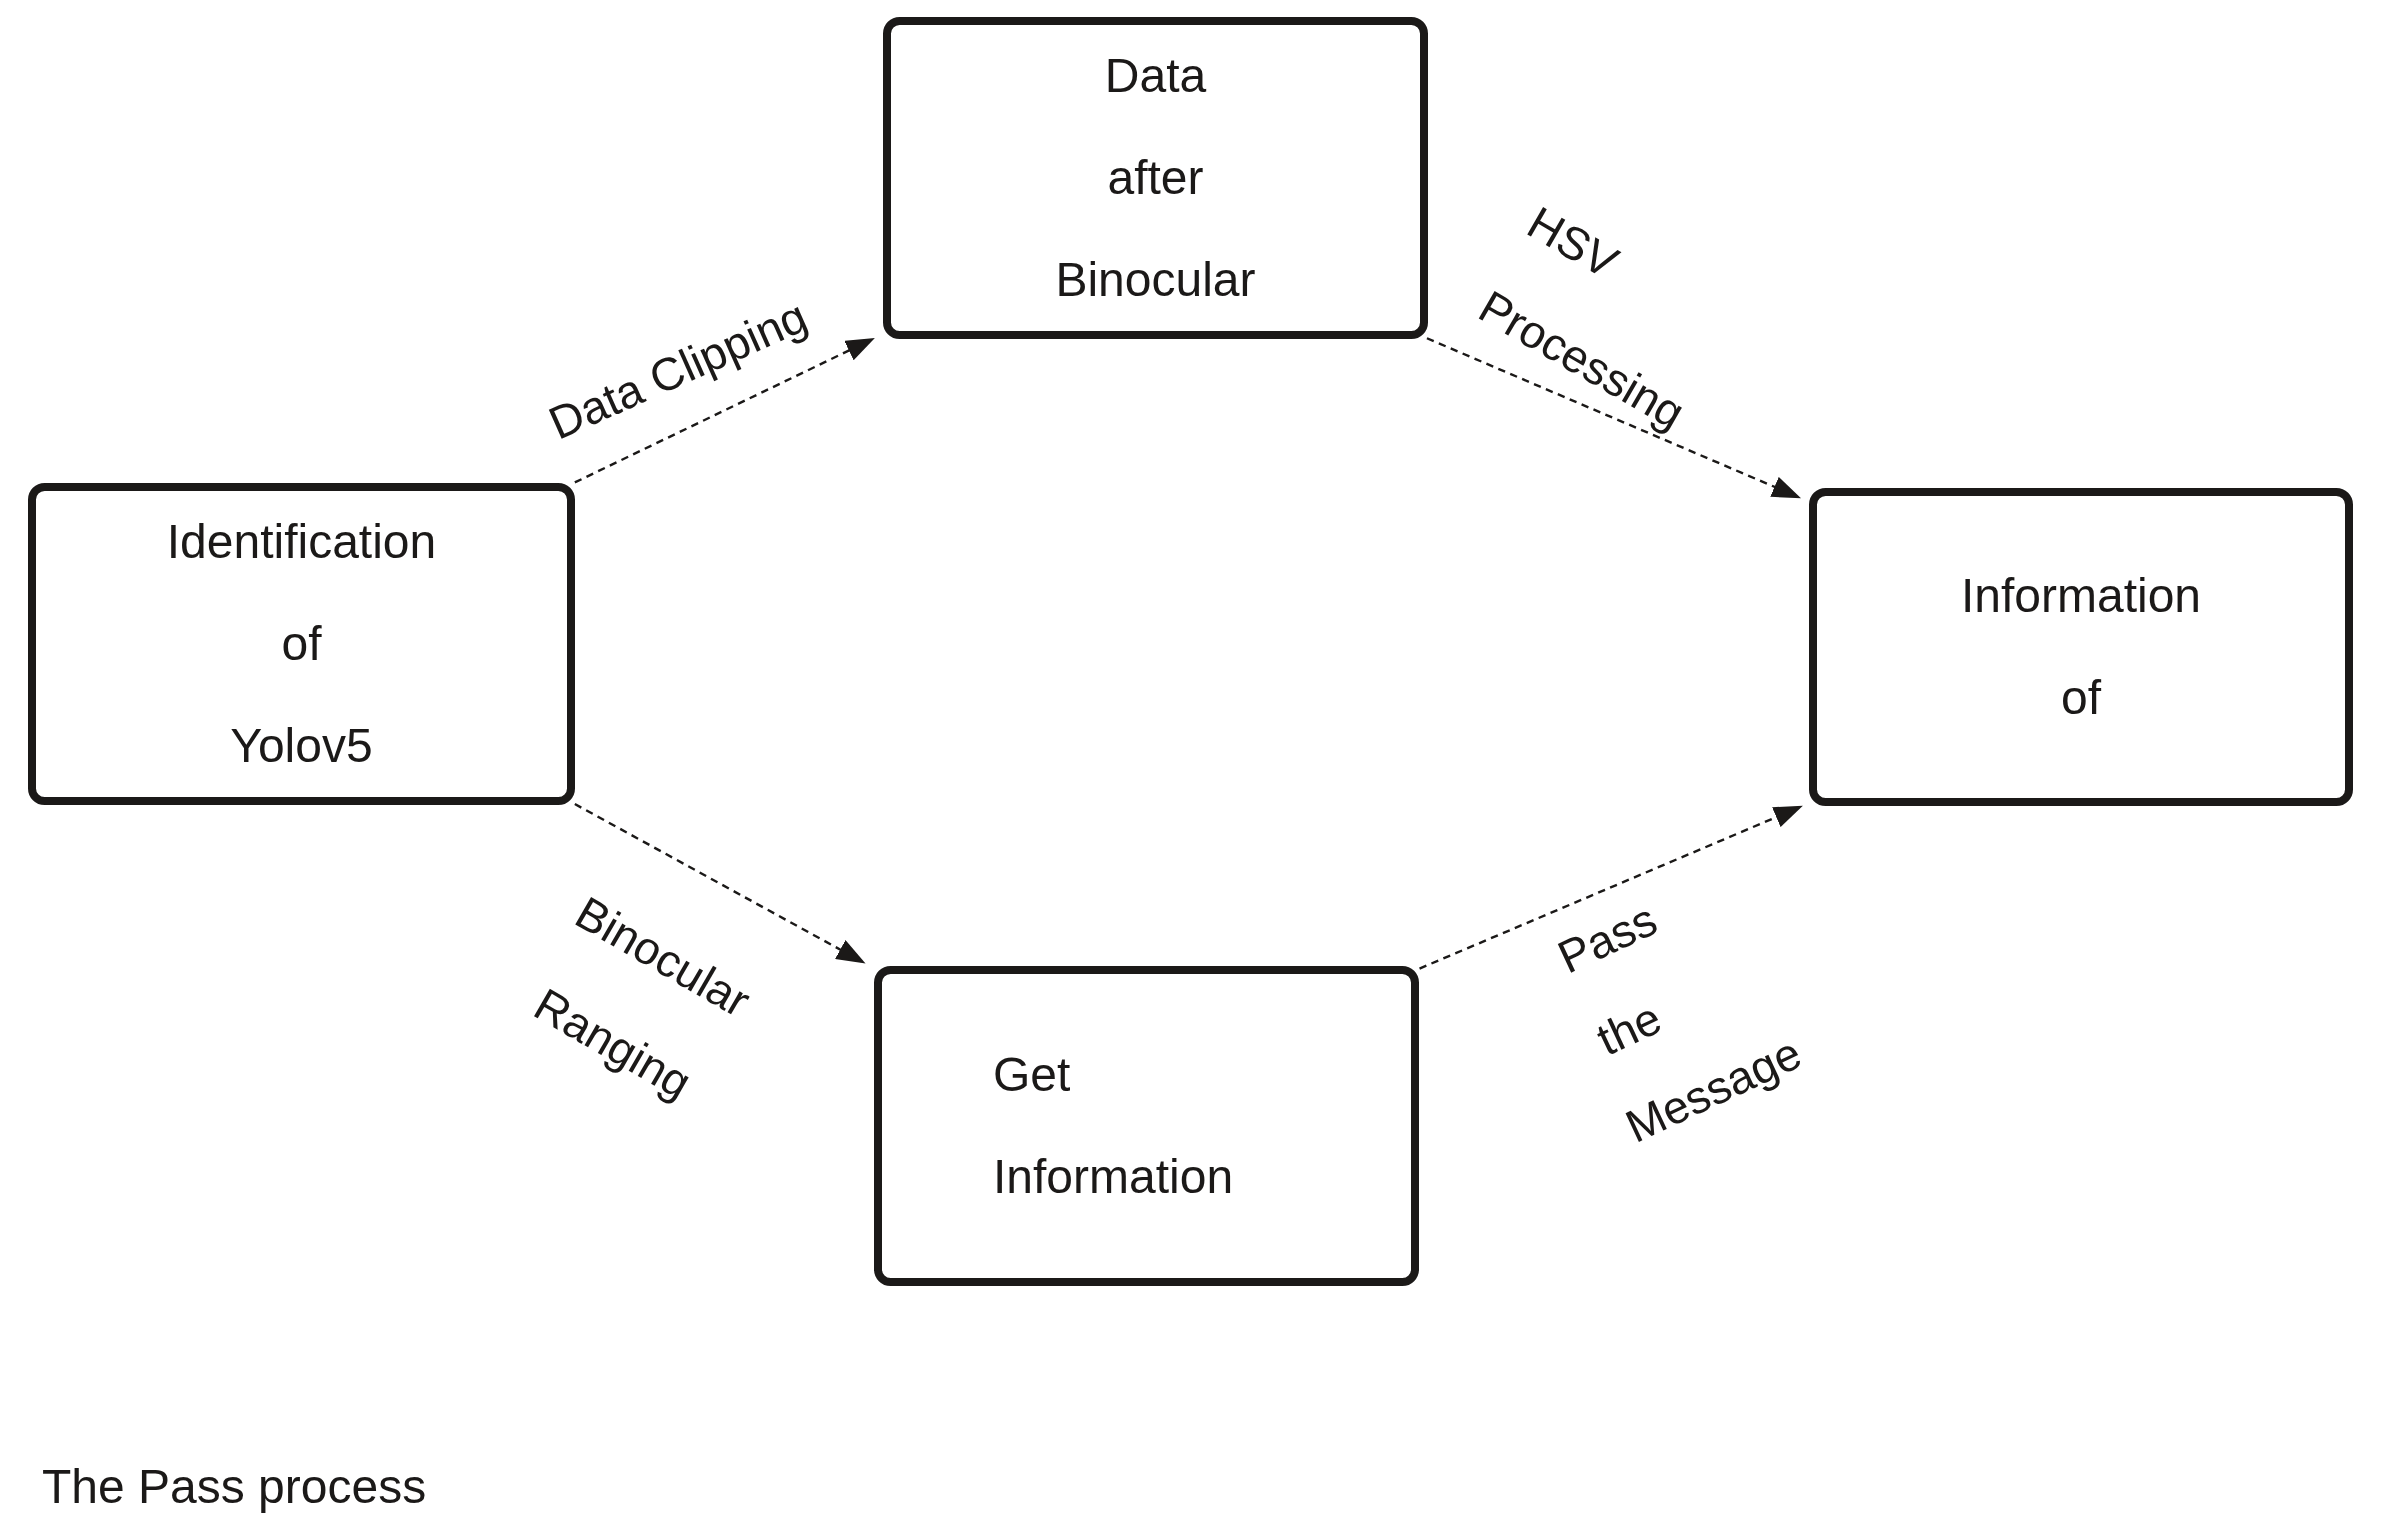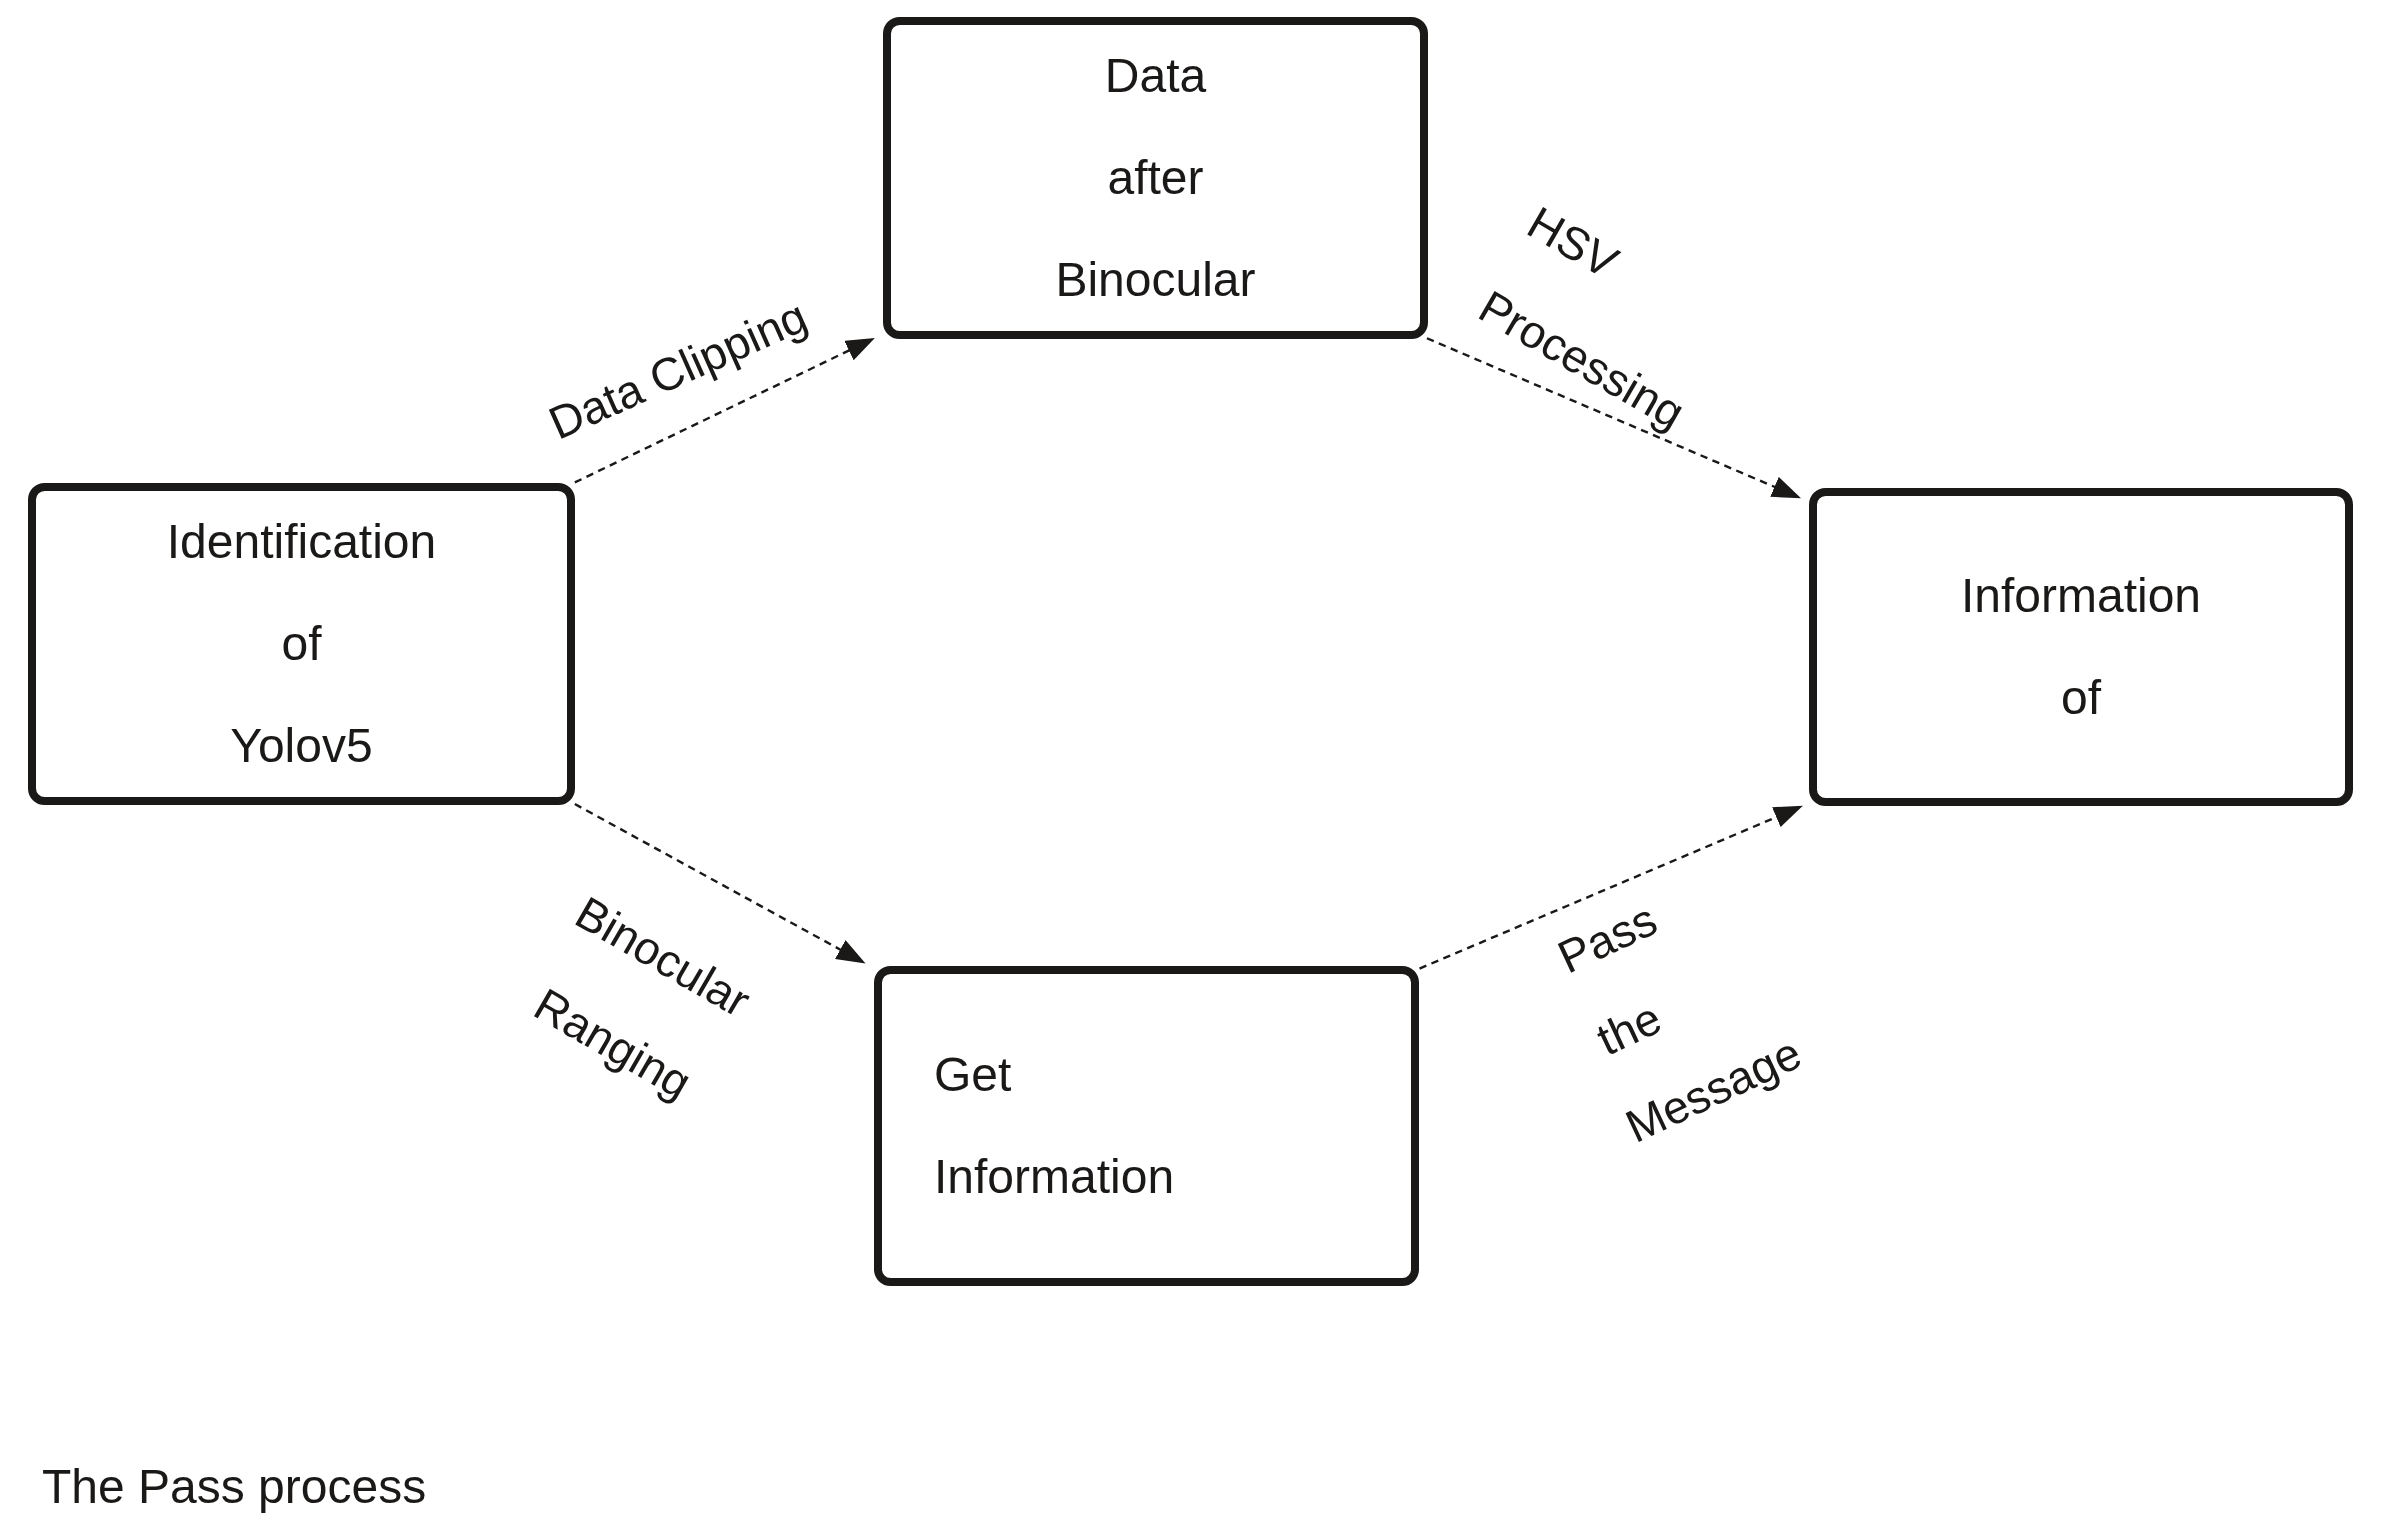--- a/index.html
+++ b/index.html
@@ -21,21 +21,21 @@
     position:absolute;
     box-sizing:border-box;
     border:8.3px solid var(--ink);
     border-radius:16.6px;
     background:var(--bg);
     display:flex;flex-direction:column;justify-content:center;
     font-size:48px;line-height:102px;
     letter-spacing:0px;
   }
   .node.centered{align-items:center;text-align:center;}
-  .node.left-aligned{align-items:flex-start;text-align:left;padding-left:52px;}
+  .node.left-aligned{align-items:flex-start;text-align:left;padding-left:111px;}
   .node-top{left:883px;top:16.6px;width:545px;height:322px;}
   .node-left{left:28px;top:483px;width:547px;height:322px;}
   .node-right{left:1809px;top:488px;width:544px;height:318px;}
   .node-bottom{left:874px;top:966px;width:545px;height:320px;}
   .edge-label{
     position:absolute;
     font-size:46px;
     white-space:nowrap;
     line-height:97px;
   }

